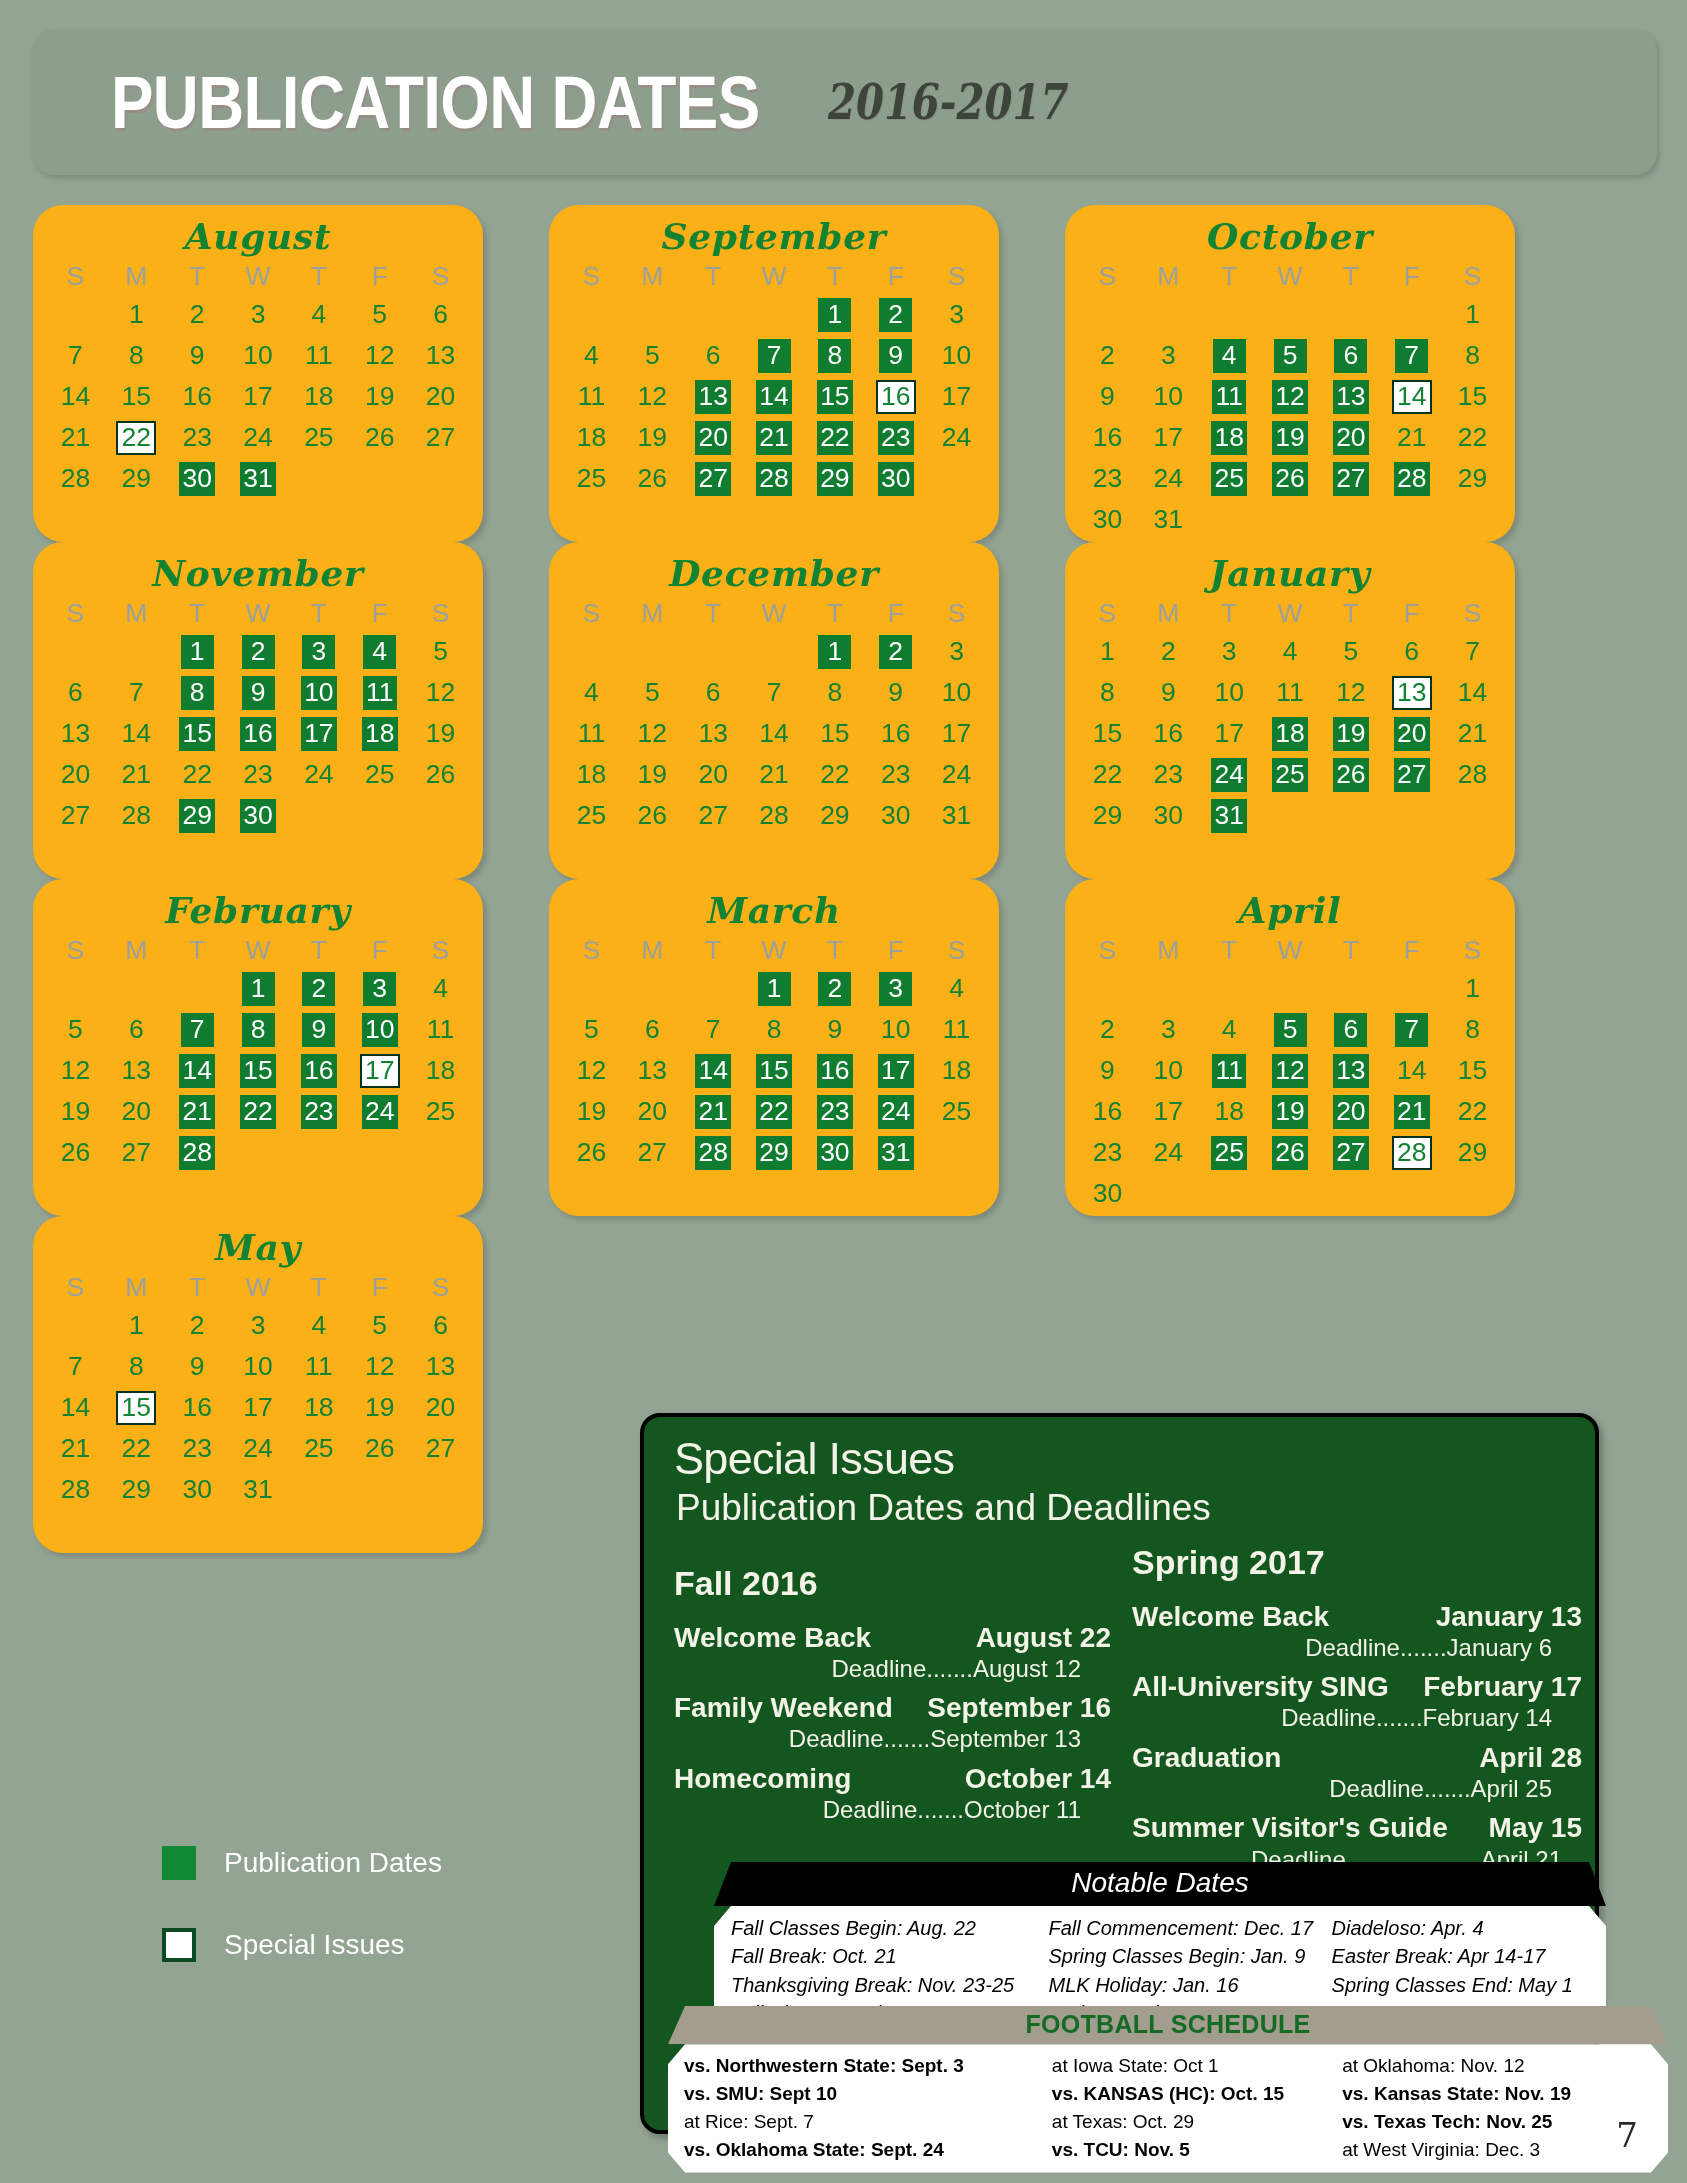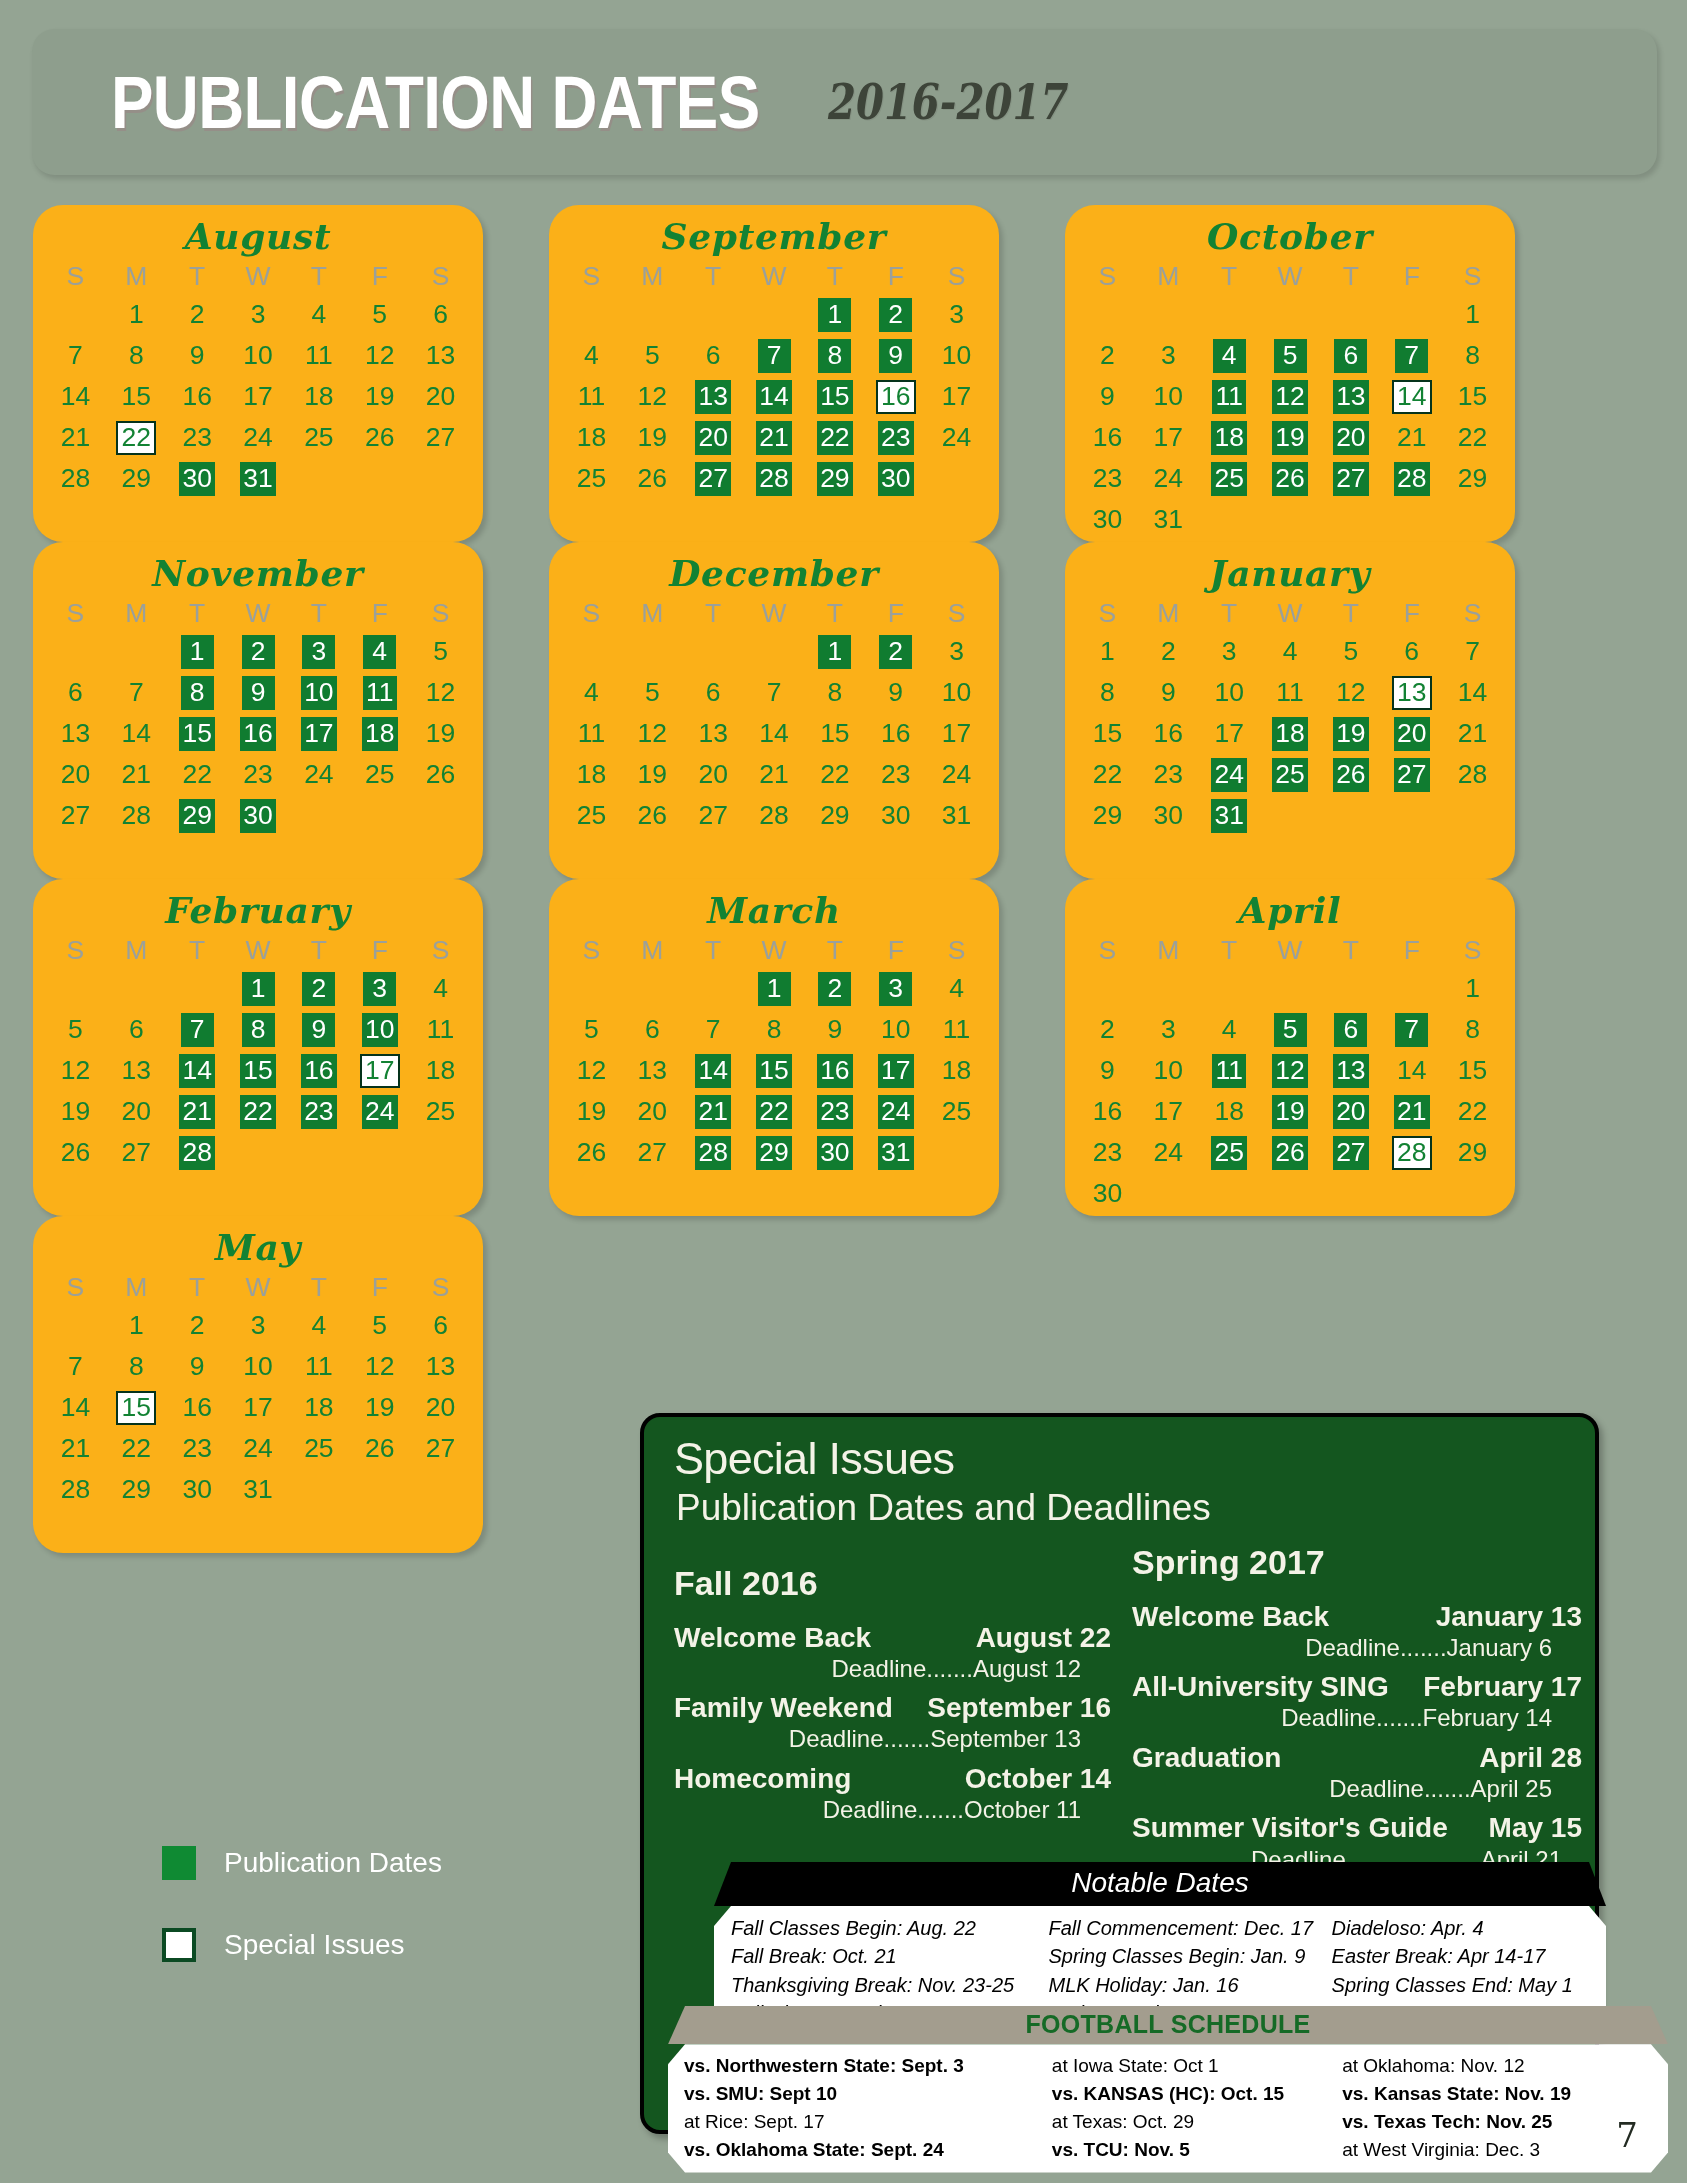--- a/index.html
+++ b/index.html
@@ -1473,21 +1473,21 @@
       </div>
     </div>
 </div>
 
 <div class="fb">
   <div class="fb-head">FOOTBALL SCHEDULE</div>
   <div class="fb-body" id="fb-body">
       <div class="fb-col c1">
         <div class="fb-line b">vs. Northwestern State:  Sept. 3</div>
         <div class="fb-line b">vs. SMU:  Sept 10</div>
-        <div class="fb-line">at Rice:     Sept. 17</div>
+        <div class="fb-line">at Rice:     Sept. 7</div>
         <div class="fb-line b">vs. Oklahoma State: Sept. 24</div>
       </div>
       <div class="fb-col c2">
         <div class="fb-line">at Iowa State:          Oct 1</div>
         <div class="fb-line b">vs. KANSAS (HC):  Oct. 15</div>
         <div class="fb-line">at Texas:    Oct. 29</div>
         <div class="fb-line b">vs. TCU: Nov. 5</div>
       </div>
       <div class="fb-col c3">
         <div class="fb-line">at Oklahoma:    Nov. 12</div>

